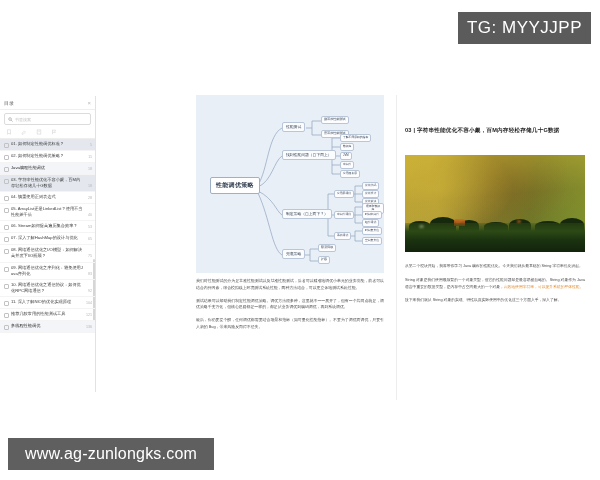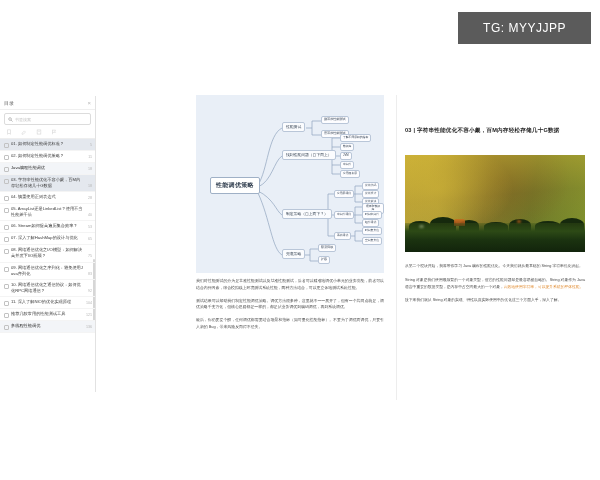--- a/index.html
+++ b/index.html
@@ -9,21 +9,21 @@
     font-family:"Liberation Sans","DejaVu Sans",sans-serif;
     -webkit-font-smoothing:antialiased;
   }
   .page{position:absolute;inset:0;background:#fff;}
 
   
   .tg-badge{
     position:absolute;left:458px;top:12px;width:133px;height:32px;
     background:#5b5b5b;color:#ffffff;
     display:flex;align-items:center;justify-content:center;
-    font-size:12px;letter-spacing:.5px;
+    font-size:17px;letter-spacing:.5px;
   }
 
   
   .wm{
     position:absolute;left:8px;top:438px;width:206px;height:32px;
     background:#5f5f5f;color:#ffffff;
     display:flex;align-items:center;justify-content:center;
     font-size:16px;letter-spacing:.2px;
   }
 
@@ -405,14 +405,15 @@
 
     <div class="art-body">
       <p class="art-p">从第二个模块开始，我将带你学习 Java 编程的性能优化。今天我们就从最基础的 String 字符串优化讲起。</p>
       <p class="art-p">
         <span>String 对象是我们使用最频繁的一个对象类型，但它的性能问题却是最容易被忽略的。String 对象作为 Java 语言中重要的数据类型，是内存中占空间最大的一个对象，</span><span class="hl">高效地使用字符串，可以提升系统的整体性能。</span>
       </p>
       <p class="art-p">接下来我们就从 String 对象的实现、特性以及实际使用中的优化这三个方面入手，深入了解。</p>
     </div>
   </div>
 
+  <div class="wm">www.ag-zunlongks.com</div>
 
 </div>
 
 </body></html>

